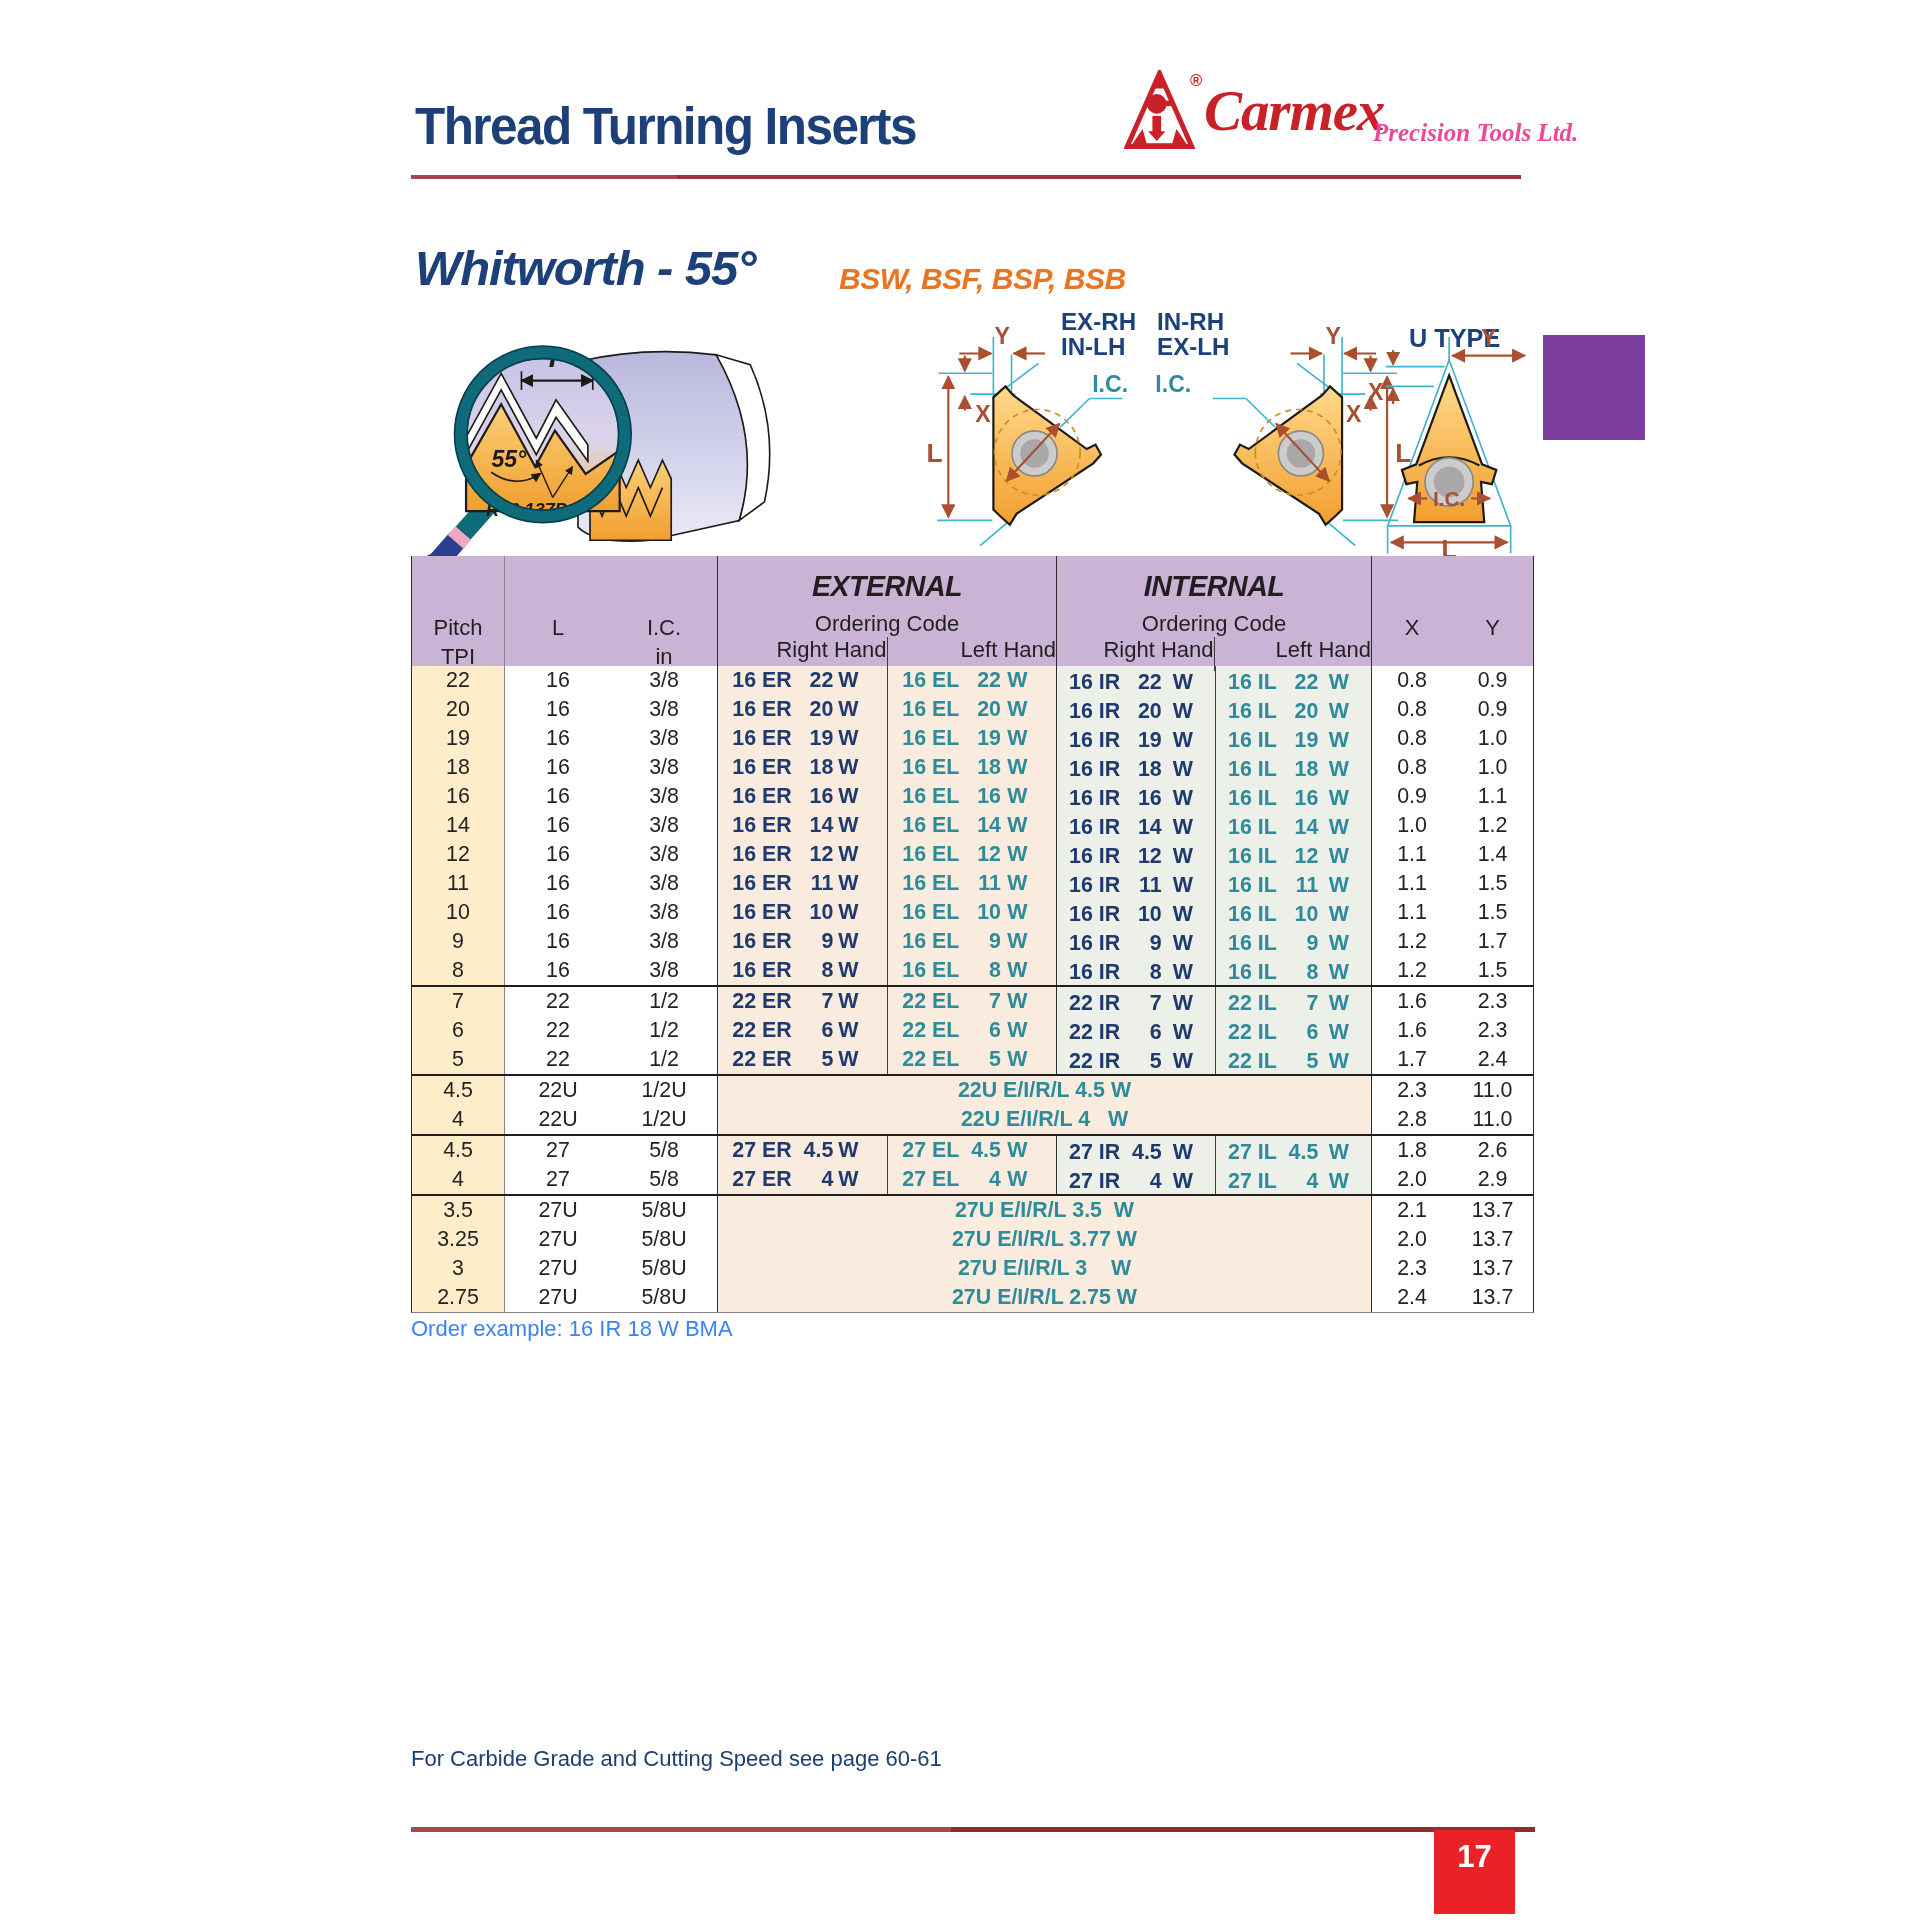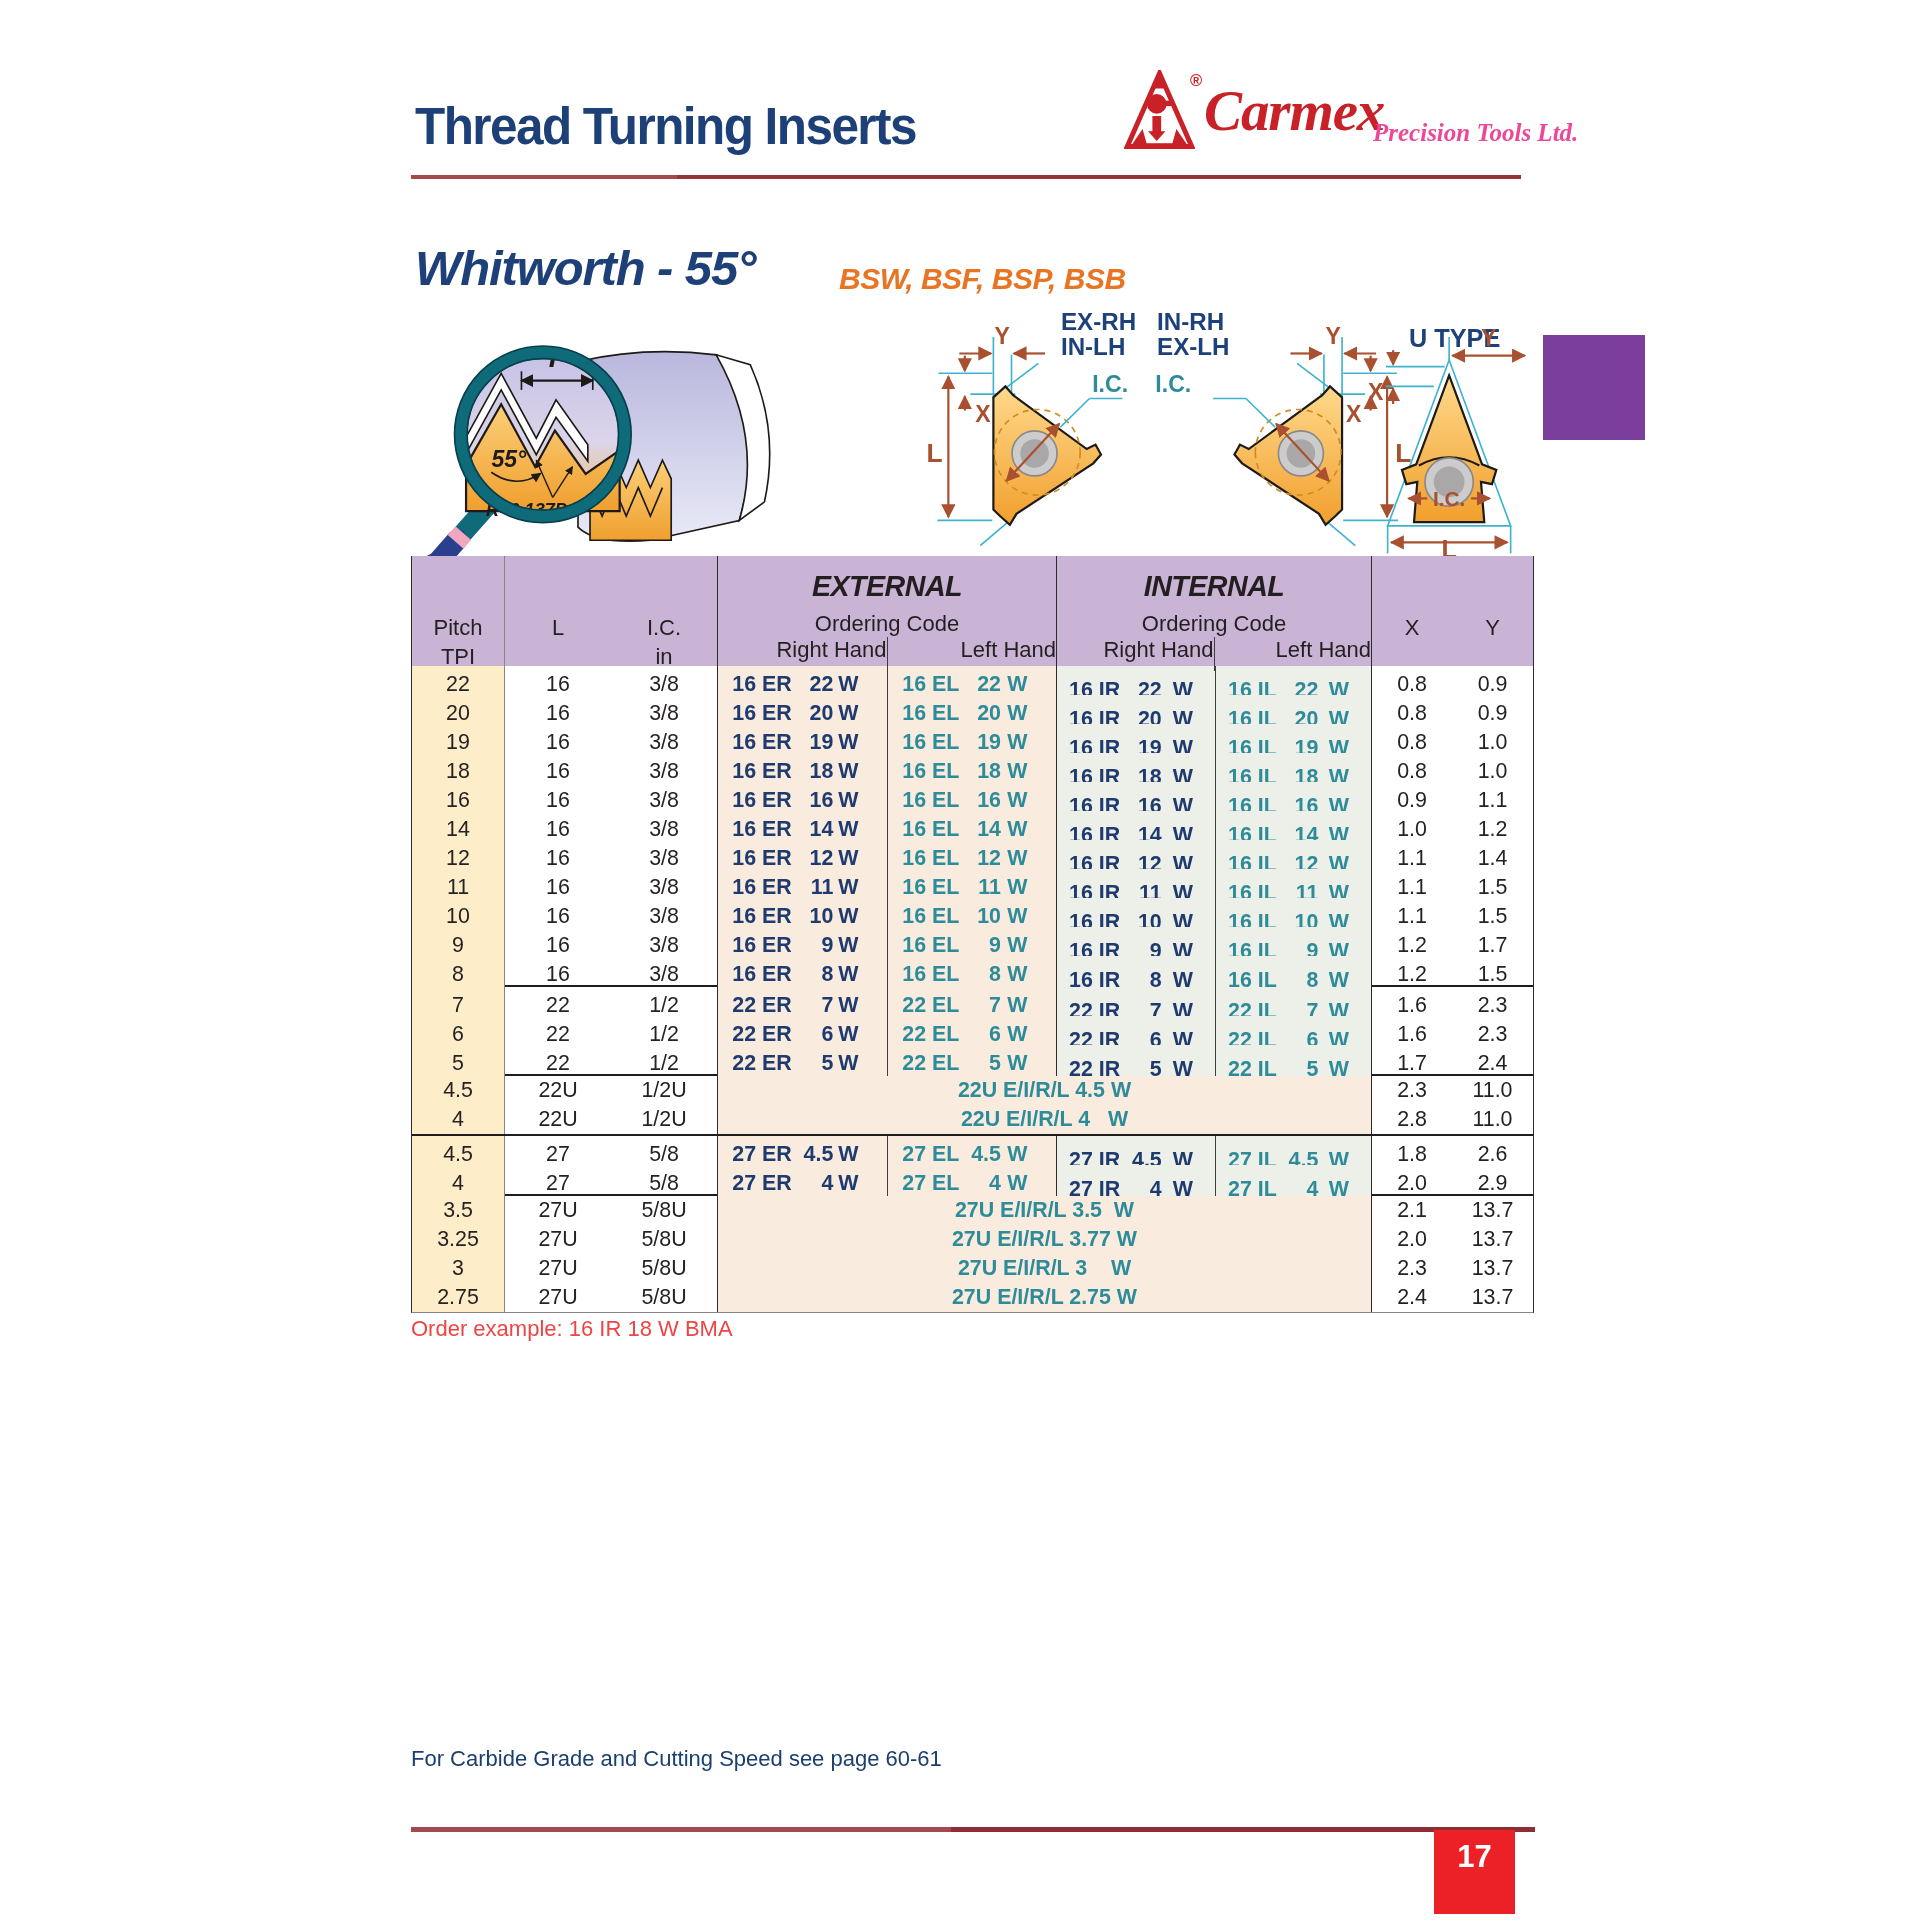--- a/index.html
+++ b/index.html
@@ -37,28 +37,28 @@
   .bthin{border-left:0.5px solid #8a8486;}
   .subdiv{border-left:1.1px solid #413d3e;}
 
   .t-row{height:29px;}
   .t-row.group-end{border-bottom:2.2px solid #201d1e;}
   .c{display:flex;align-items:center;justify-content:center;font-size:21.4px;color:#262223;}
   .c-pitch{background:#fdedc9;}
   .c-ext{background:#f9ecdf;}
   .c-int{background:#edefe9;}
   .code{justify-content:flex-start;padding:0 28.6px 0 14.3px;font-weight:bold;}
-  .code.int-pad{padding:12px 22px 0 12px;}
+  .code.int-pad{padding:4px 22px 0 12px;}
   .navy{color:#1e3a6e;}
   .teal{color:#2e8b99;}
   .cn{width:35px;text-align:right;margin-left:6.6px;}
   .cw{margin-left:auto;}
   .c-merged{background:#f9ecdf;font-weight:bold;color:#2e8b99;white-space:pre;justify-content:center;}
 
-  #order-example{left:411px;top:1316px;font-size:22px;color:#ef4444;}
+  #order-example{left:411px;top:1316px;font-size:22px;color:#3b82f6;}
 
   
   #footer-note{left:411px;top:1746px;font-size:22px;color:#1b3f6e;}
   #bottom-rule{left:411px;top:1827px;width:1124px;height:5px;background:linear-gradient(90deg,#a34a4e 0 48%,#8f2d34 48%);}
   #page-tab{left:1434px;top:1830px;width:81px;height:84px;background:#ec2127;display:flex;justify-content:center;}
   #page-num{color:#ffffff;font-size:31px;font-weight:bold;margin-top:8.8px;}
 
   svg text{font-family:"Liberation Sans",sans-serif;}
   .dim-label{fill:#a8502f;font-weight:bold;}
   .navy-label{fill:#1d4179;font-weight:bold;}

